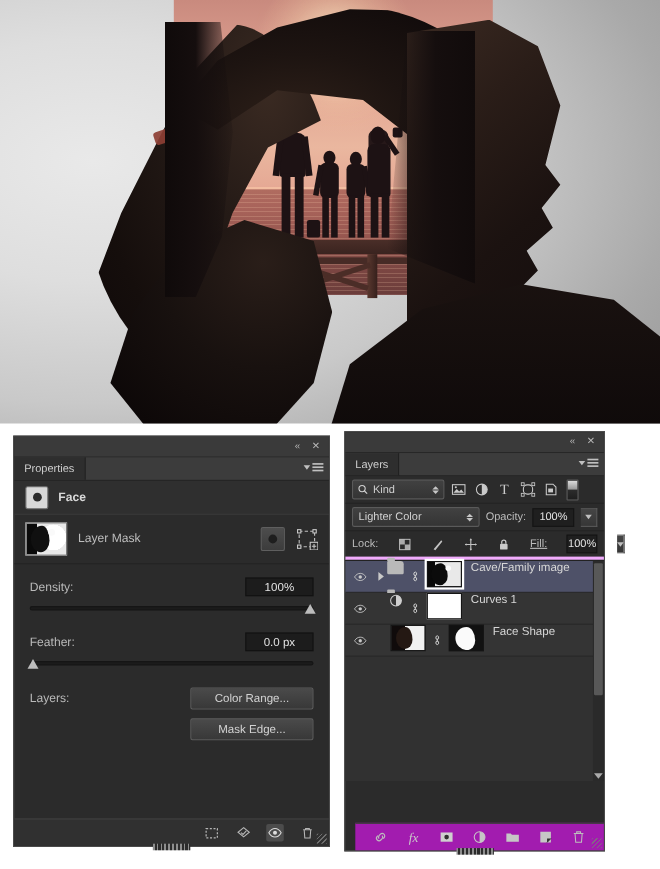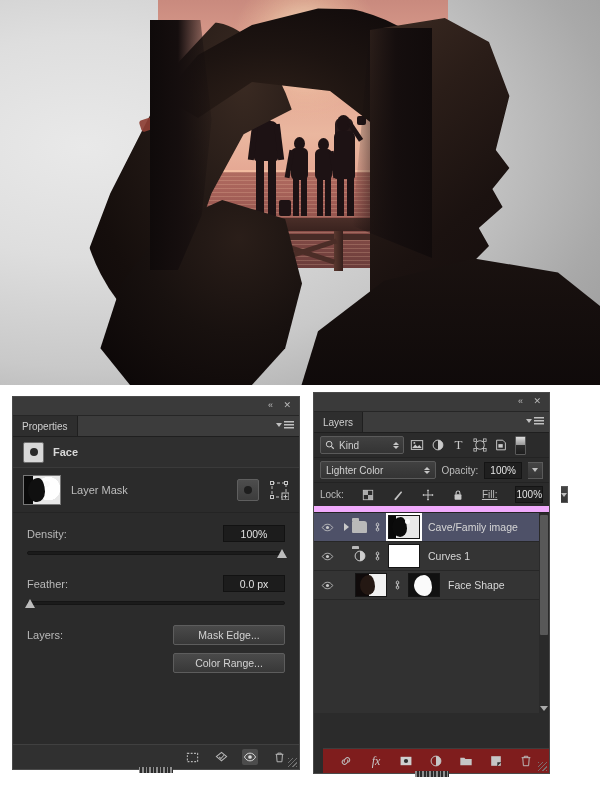--- a/index.html
+++ b/index.html
@@ -94,38 +94,38 @@
 
   .blendrow{height:24px;display:flex;align-items:center;gap:6px;padding:0 6px;border-bottom:1px solid #232323;}
   .blendsel{width:116px;height:18px;background:linear-gradient(#414141,#343434);border:1px solid #5a5a5a;border-radius:2px;
      display:flex;align-items:center;padding:0 5px;box-sizing:border-box;color:#d2d2d2;font-size:10px;}
   .lbl{color:#bcbcbc;font-size:10px;}
   .opv{width:38px;height:17px;background:#1f1f1f;border:1px solid #141414;color:#e4e4e4;font-size:10px;
      display:flex;align-items:center;justify-content:center;box-sizing:border-box;}
   .opvbtn{width:15px;height:17px;background:linear-gradient(#454545,#363636);border:1px solid #5a5a5a;border-left:none;
      display:flex;align-items:center;justify-content:center;box-sizing:border-box;}
 
-  .lockrow{height:23px;display:flex;align-items:center;gap:18px;padding:0 6px;border-bottom:6px solid #f0abfc;}
+  .lockrow{height:23px;display:flex;align-items:center;gap:18px;padding:0 6px;border-bottom:3px solid #f0abfc;}
   .lkico{width:14px;height:14px;display:flex;align-items:center;justify-content:center;color:#c2c2c2;}
 
   .layerlist{position:relative;background:#313131;border-top:1px solid #222;}
-  .lrow{height:28px;display:flex;align-items:center;border-bottom:1px solid #272727;position:relative;background:#343434;}
+  .lrow{height:28px;display:flex;border-bottom:1px solid #272727;position:relative;background:#343434;}
   .lrow.sel{background:#4e5168;}
   .eye{width:26px;display:flex;align-items:center;justify-content:center;color:#c9c9c9;flex:0 0 26px;}
   .arrow{width:12px;display:flex;align-items:center;justify-content:center;flex:0 0 12px;}
   .arrow i{width:0;height:0;border-top:4px solid transparent;border-bottom:4px solid transparent;border-left:5px solid #c9c9c9;display:block;}
   .folder{width:15px;height:12px;background:#b9b9b9;border-radius:1px 3px 1px 1px;position:relative;flex:0 0 15px;}
   .folder::before{content:"";position:absolute;left:0;top:-3px;width:7px;height:3px;background:#b9b9b9;border-radius:1px 1px 0 0;}
   .link{width:13px;display:flex;align-items:center;justify-content:center;color:#cfcfcf;font-size:11px;flex:0 0 13px;}
   .th{width:30px;height:22px;border:1px solid #151515;background:#000;flex:0 0 30px;overflow:hidden;position:relative;}
   .th.selmask{outline:2px solid #ffffff;outline-offset:0;}
   .lname{color:#d6d6d6;font-size:10.5px;margin-left:8px;flex:1;overflow:hidden;white-space:nowrap;}
   .lextra{display:flex;align-items:center;gap:4px;padding-right:4px;color:#b5b5b5;}
 
-  .lfoot{position:absolute;left:0;right:0;bottom:0;height:24px;background:#7f1d1d;border-top:1px solid #3d3d3d;
+  .lfoot{position:absolute;left:0;right:0;bottom:0;height:24px;background:#a21caf;border-top:1px solid #3d3d3d;
      display:flex;align-items:center;justify-content:center;gap:14px;margin-left:9px;}
   .lfico{width:16px;height:16px;display:flex;align-items:center;justify-content:center;color:#bdbdbd;}
 
   .vscroll{position:absolute;right:0;top:0;width:10px;bottom:0;background:#2a2a2a;}
   .vthumb{position:absolute;left:1px;top:2px;width:8px;height:120px;background:#585858;border-radius:1px;}
   .vdown{position:absolute;left:1px;bottom:2px;width:0;height:0;border-left:4px solid transparent;border-right:4px solid transparent;border-top:5px solid #aaa;}
 </style>
 </head>
 <body>
 
@@ -281,22 +281,22 @@
         <span class="numfield">0.0 px</span>
       </div>
       <div class="slider">
         <span class="track"></span>
         <span class="knob" style="left:-2px;"></span>
       </div>
 
       <div class="refrow">
         <span class="clabel" style="margin-top:4px;">Layers:</span>
         <span class="refbtns">
+          <span class="btn">Color Range...</span>
           <span class="btn">Mask Edge...</span>
-          <span class="btn">Color Range...</span>
         </span>
       </div>
     </div>
 
     <div class="pfoot">
       <span class="ficon">
         <svg viewBox="0 0 14 14" width="13" height="13">
             <rect x="1.5" y="2.5" width="11" height="9" fill="none" stroke="#b6b6b6" stroke-width="1.2" stroke-dasharray="2 1.6"></rect>
           </svg>
       </span>

